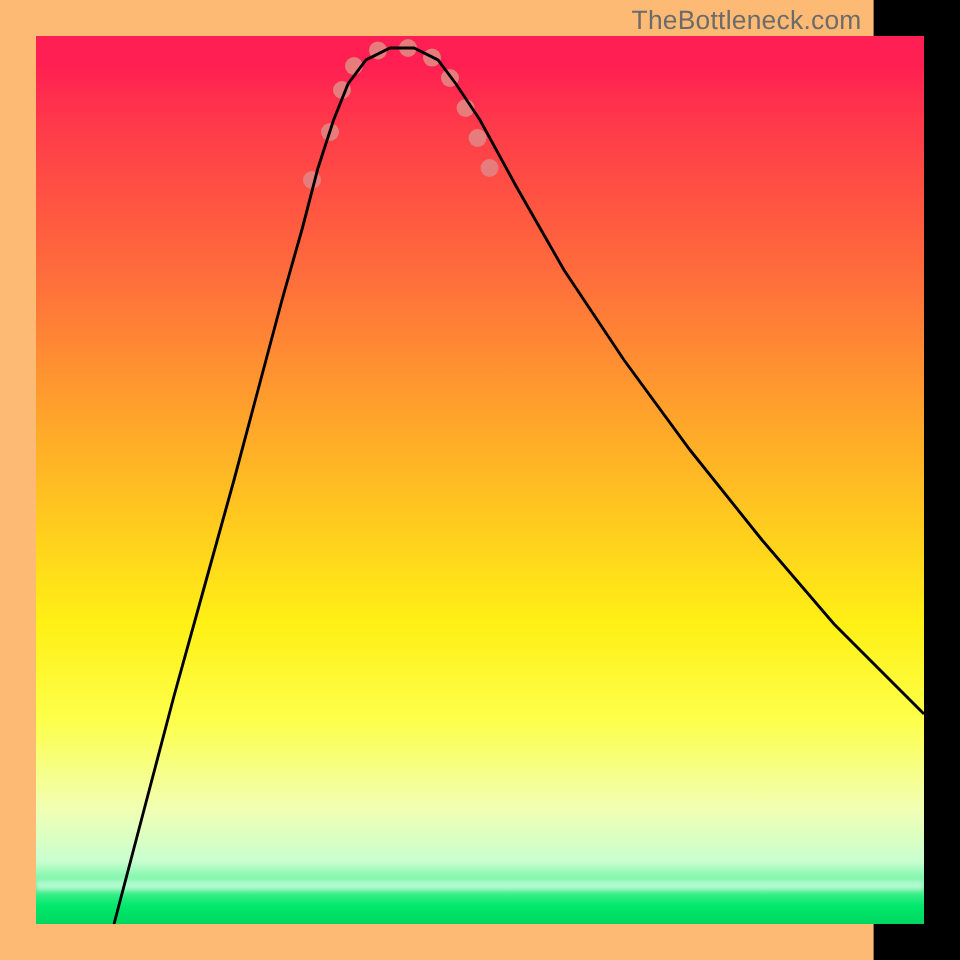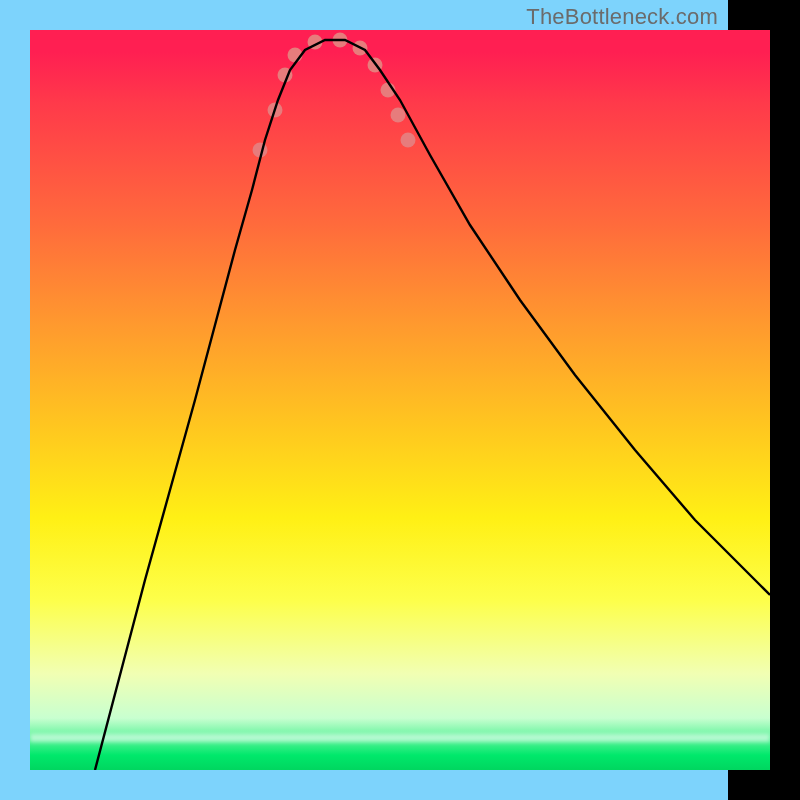--- a/index.html
+++ b/index.html
@@ -10,21 +10,21 @@
     overflow: hidden;
     background: #000;
     font-family: Arial, Helvetica, sans-serif;
   }
   .frame {
     position: absolute;
     top: 0;
     left: 0;
     width: 728px;
     height: 800px;
-    background: #7dd3fc;
+    background: #fdba74;
   }
   .plot-area {
     position: absolute;
     top: 30px;
     left: 30px;
     width: 740px;
     height: 740px;
     overflow: hidden;
   }
   .gradient {

